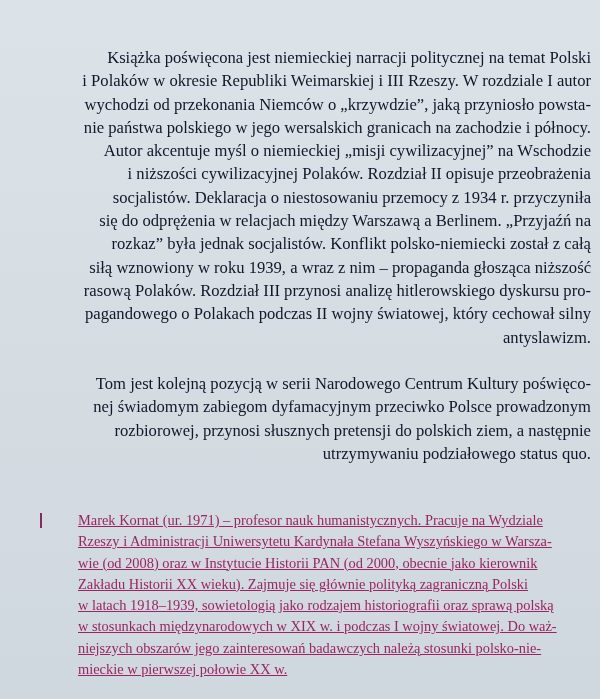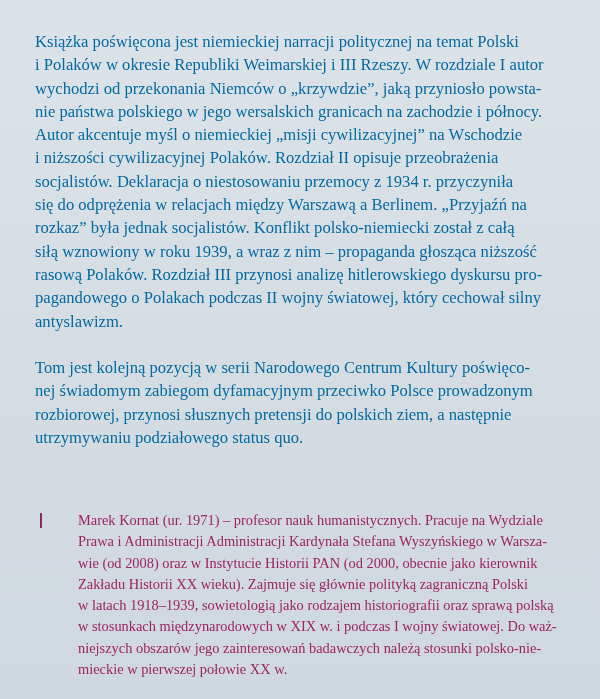--- a/index.html
+++ b/index.html
@@ -19,38 +19,40 @@
       position: absolute;
       left: 0; top: 0;
       width: 600px; height: 699px;
     }
     .para {
       position: absolute;
       left: 35px;
       width: 540px;
       font-size: 16.6px;
       line-height: 23.3px;
-      color: #0369a1;
-      margin: 0;
+      color: #0f172a;
+      margin: 16px;
+      text-align: right;
     }
     .para .line {
       display: block;
       white-space: nowrap;
     }
     #para1 { top: 30px; }
     #para2 { top: 356px; }
     .bio {
       position: absolute;
       left: 78px;
       top: 510px;
       width: 500px;
       font-size: 14.4px;
       line-height: 21.3px;
       color: #9c2463;
       margin: 0;
+      text-decoration: underline;
     }
     .bio .line {
       display: block;
       white-space: nowrap;
     }
     .bio-bar {
       position: absolute;
       left: 40px;
       top: 513px;
       width: 1.6px;
@@ -83,21 +85,21 @@
     <span class="line">Tom jest kolejną pozycją w serii Narodowego Centrum Kultury poświęco-</span>
     <span class="line">nej świadomym zabiegom dyfamacyjnym przeciwko Polsce prowadzonym</span>
     <span class="line">rozbiorowej, przynosi słusznych pretensji do polskich ziem, a następnie</span>
     <span class="line">utrzymywaniu podziałowego status quo.</span>
   </p>
 
   <div class="bio-bar"></div>
 
   <p class="bio">
     <span class="line">Marek Kornat (ur. 1971) – profesor nauk humanistycznych. Pracuje na Wydziale</span>
-    <span class="line">Prawa i Administracji Administracji Kardynała Stefana Wyszyńskiego w Warsza-</span>
+    <span class="line">Rzeszy i Administracji Uniwersytetu Kardynała Stefana Wyszyńskiego w Warsza-</span>
     <span class="line">wie (od 2008) oraz w Instytucie Historii PAN (od 2000, obecnie jako kierownik</span>
     <span class="line">Zakładu Historii XX wieku). Zajmuje się głównie polityką zagraniczną Polski</span>
     <span class="line">w latach 1918–1939, sowietologią jako rodzajem historiografii oraz sprawą polską</span>
     <span class="line">w stosunkach międzynarodowych w XIX w. i podczas I wojny światowej. Do waż-</span>
     <span class="line">niejszych obszarów jego zainteresowań badawczych należą stosunki polsko-nie-</span>
     <span class="line">mieckie w pierwszej połowie XX w.</span>
   </p>
 
 </div>
 

